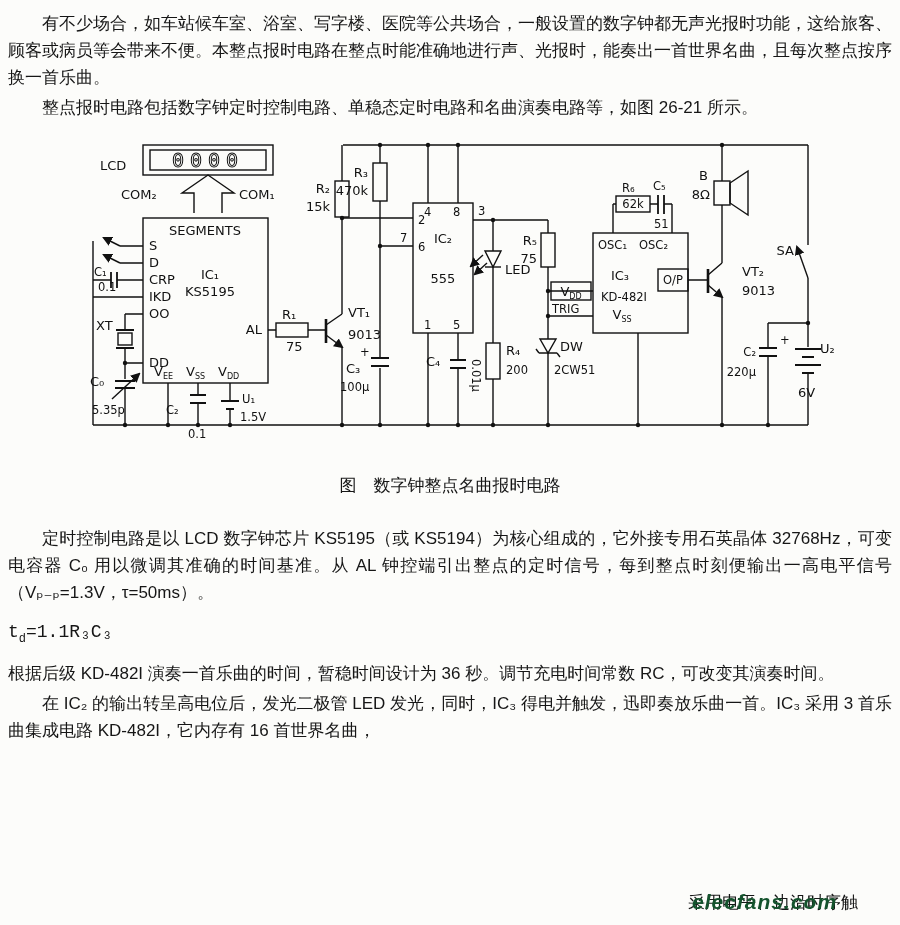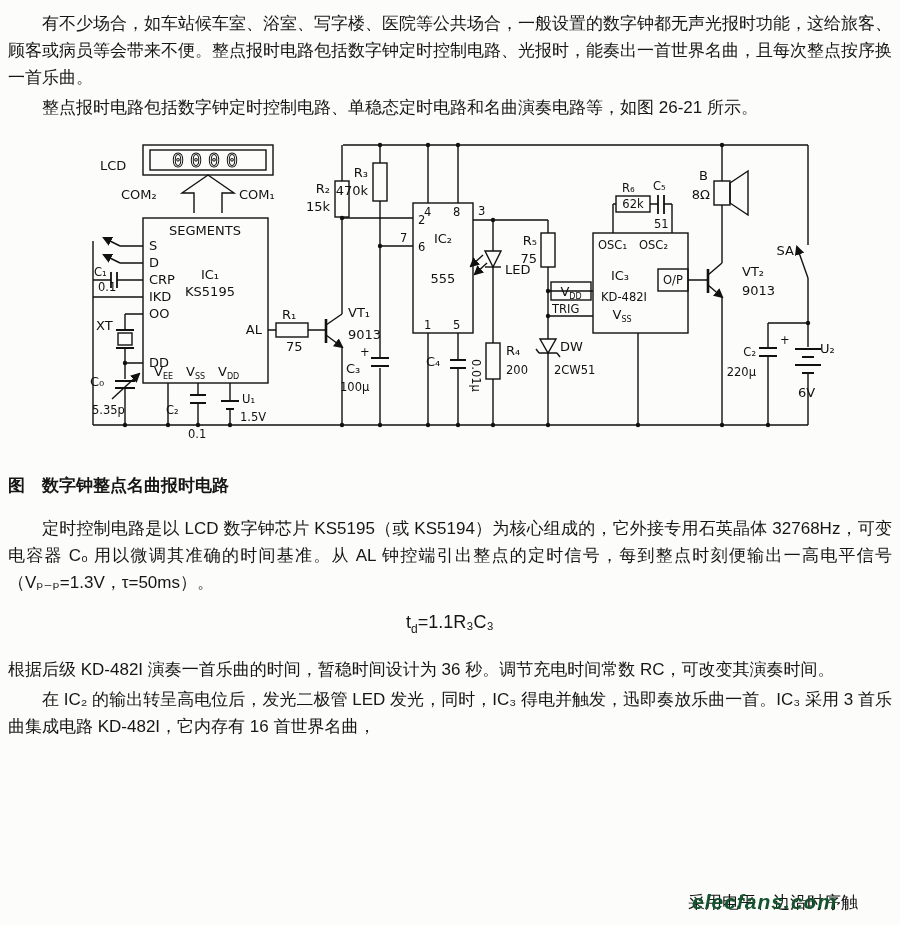--- a/index.html
+++ b/index.html
@@ -7,37 +7,37 @@
     width:900px;height:925px;position:relative;overflow:hidden;
     background:#fcfcfa;color:#161616;
     font-family:"Liberation Sans","DejaVu Sans",sans-serif;
     font-size:17px;
   }
   .content{padding:10px 8px 0 8px}
   p.para{margin:0 0 3px 0;line-height:27px;text-align:justify;text-indent:2em}
   p.noindent{text-indent:0}
   .figure{margin-top:12px}
   svg{display:block}
-  .caption{text-align:left;font-weight:bold;margin:6px 0 18px 0;font-size:17px}
-  .formula{text-align:center;margin:16px 0 20px 0;font-size:18px;font-family:Liberation Sans, sans-serif}
+  .caption{text-align:center;font-weight:normal;margin:6px 0 28px 0;font-size:17px}
+  .formula{margin:16px 0 14px 0;font-size:18px;font-family:Liberation Mono, monospace}
   .formula sub{font-size:12px}
   .overlap{position:absolute;left:688px;top:891px;font-size:17px;white-space:nowrap}
   .watermark{position:absolute;left:692px;top:890px;color:#14532d;font-weight:bold;font-style:italic;font-size:21px;letter-spacing:1px}
   
   text{font-family:"DejaVu Sans",sans-serif;font-size:13px;fill:#111}
   .t2{font-size:11.5px}
   .seg{font-family:"DejaVu Sans Mono",monospace;font-size:20px;letter-spacing:6px;fill:none;stroke:#111;stroke-width:1}
   .sub8{font-size:8px}
 </style>
 </head>
 <body>
 
 <div class="content">
 
-  <p class="para">有不少场合，如车站候车室、浴室、写字楼、医院等公共场合，一般设置的数字钟都无声光报时功能，这给旅客、顾客或病员等会带来不便。整点报时电路包括数字钟定时控制电路、光报时，能奏出一首世界名曲，且每次整点按序换一首乐曲。</p>
+  <p class="para">有不少场合，如车站候车室、浴室、写字楼、医院等公共场合，一般设置的数字钟都无声光报时功能，这给旅客、顾客或病员等会带来不便。本整点报时电路在整点时能准确地进行声、光报时，能奏出一首世界名曲，且每次整点按序换一首乐曲。</p>
   <p class="para">整点报时电路包括数字钟定时控制电路、单稳态定时电路和名曲演奏电路等，如图 26-21 所示。</p>
 
   <div class="figure">
   <svg width="900" height="335" viewBox="0 0 900 335">
     <defs>
       <marker id="ah" markerWidth="7" markerHeight="7" refX="5.5" refY="3.5" orient="auto">
         <path d="M0,0L7,3.5L0,7Z" fill="#111"></path>
       </marker>
     </defs>
 

